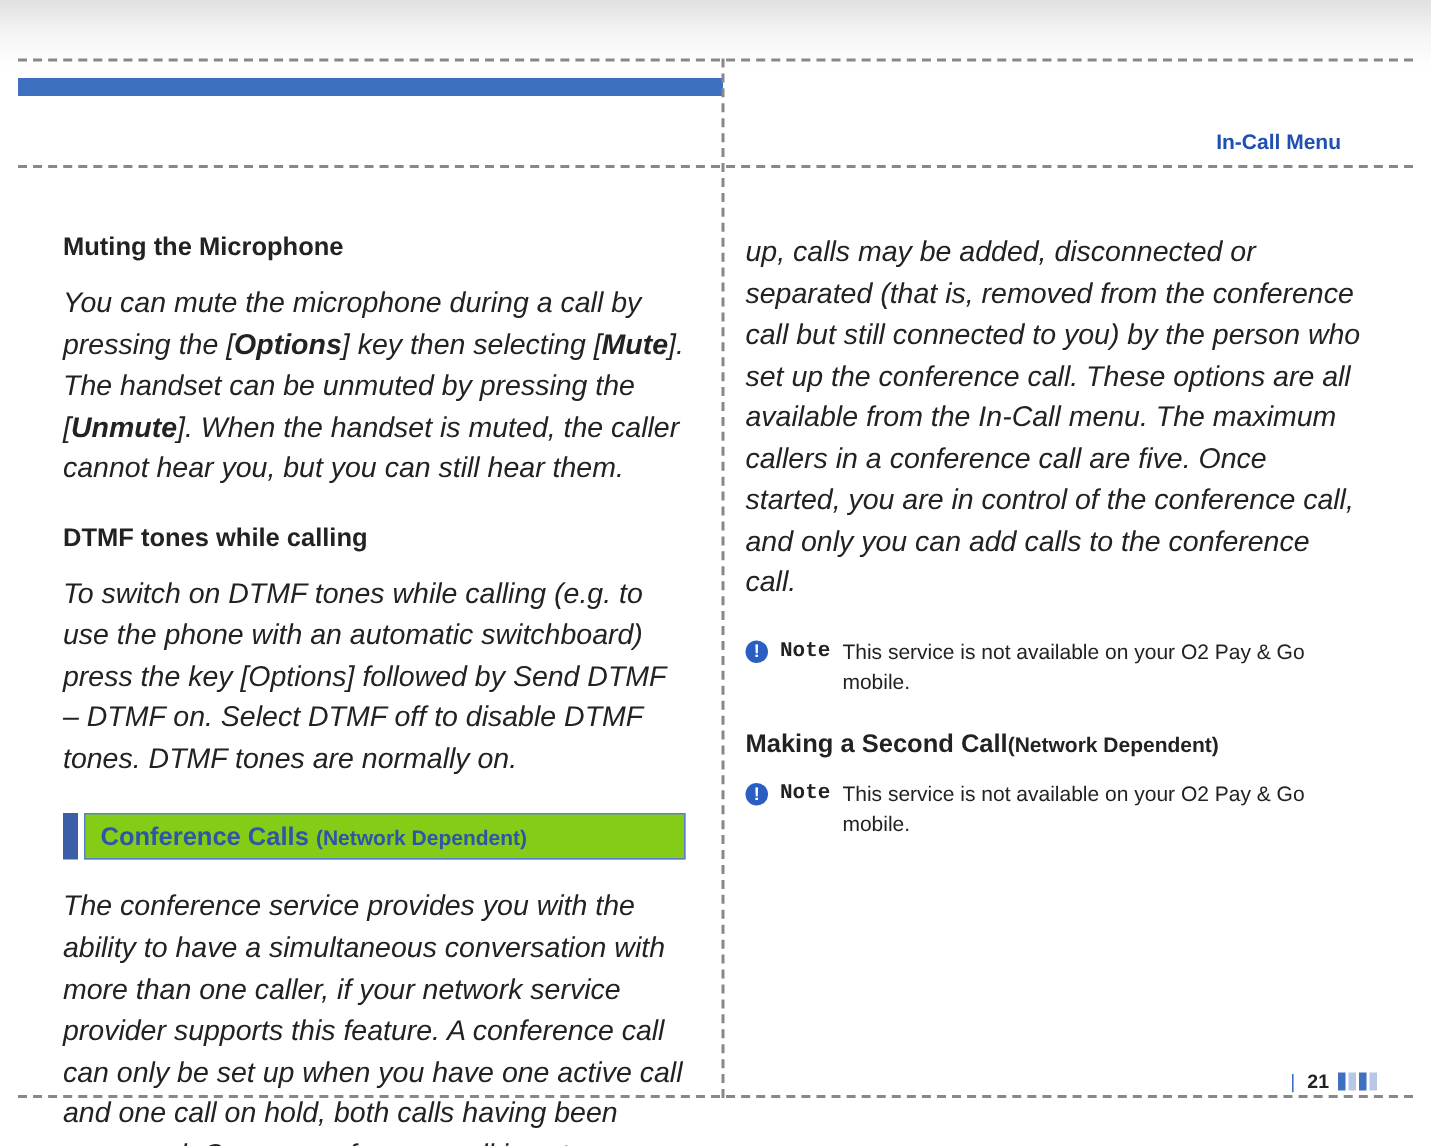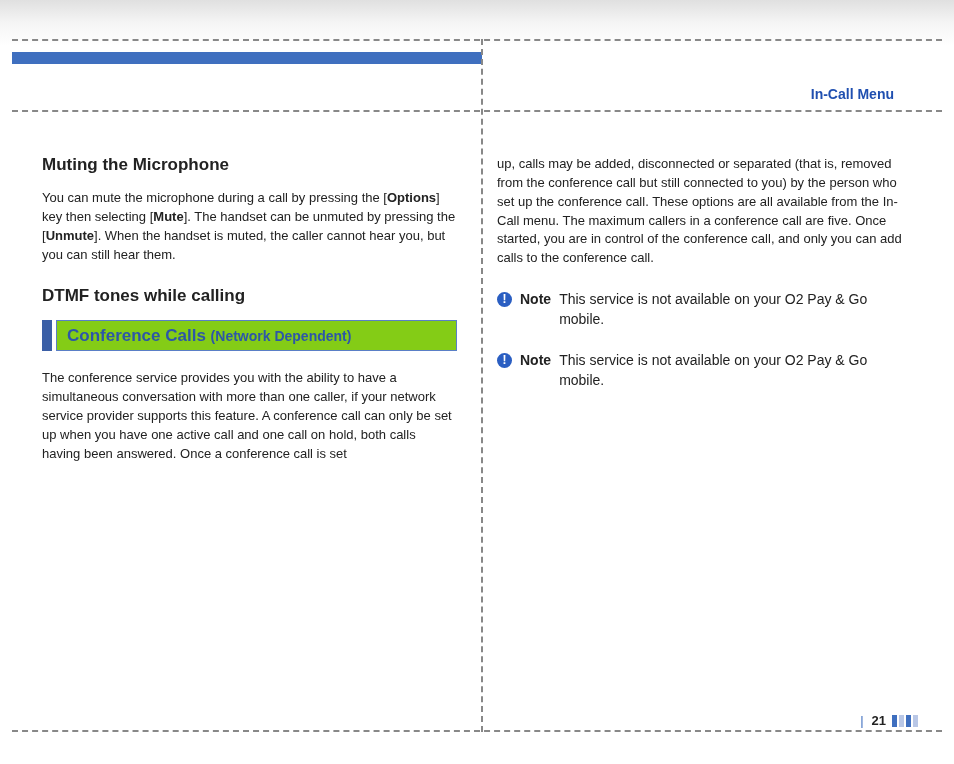--- a/index.html
+++ b/index.html
@@ -73,23 +73,24 @@
     font-size: 17px;
     font-weight: bold;
     margin-bottom: 14px;
     font-family: "Arial Narrow", Arial, sans-serif;
     letter-spacing: 0px;
   }
   .col h3 .sub {
     font-size: 14px;
   }
   .col p {
-    font-size: 13px;
+    font-size: 19px;
     line-height: 1.45;
     margin-bottom: 22px;
+    font-style: italic;
   }
   .section-box {
     display: flex;
     margin-bottom: 18px;
     margin-top: 6px;
   }
   .section-box .nub {
     width: 10px;
     background: #3b5fa6;
     margin-right: 4px;
@@ -125,20 +126,21 @@
     font-size: 12px;
     display: flex;
     align-items: center;
     justify-content: center;
     flex-shrink: 0;
     margin-top: 2px;
   }
   .note-row .label {
     font-weight: bold;
     flex-shrink: 0;
+    font-family: Liberation Mono, monospace;
   }
   .note-row .text { flex: 1; }
 
   .page-num {
     position: absolute;
     bottom: 36px;
     right: 32px;
     display: flex;
     align-items: center;
     gap: 6px;
@@ -177,40 +179,44 @@
 <div class="header-label">In-Call Menu</div>
 
 <div class="columns">
   <div class="col">
     <h3>Muting the Microphone</h3>
     <p>
       <span>You can mute the microphone during a call by pressing the [</span><b class="key">Options</b><span>] key then selecting  [</span><b class="key">Mute</b><span>]. The handset can be unmuted by pressing the [</span><b class="key">Unmute</b><span>]. When the handset is muted, the caller cannot hear you, but you can still hear them.</span>
     </p>
 
     <h3>DTMF tones while calling</h3>
+    <p>To switch on DTMF tones while calling (e.g. to use the phone with an automatic switchboard) press the key [Options] followed by Send DTMF – DTMF on. Select DTMF off to disable DTMF tones. DTMF tones are normally on.</p>
 
     <div class="section-box">
       <div class="nub"></div>
       <div class="title">
         <span>Conference Calls </span><span class="sub">(Network Dependent)</span>
       </div>
     </div>
 
     <p style="margin-bottom:12px">The conference service provides you with the ability to have a simultaneous conversation with more than one caller, if your network service provider supports this feature. A conference call can only be set up when you have one active call and one call on hold, both calls having been answered. Once a conference call is set</p>
   </div>
 
   <div class="col">
     <p>up, calls may be added, disconnected or separated (that is, removed from the conference call but still connected to you) by the person who set up the conference call. These options are all available from the In-Call menu. The maximum callers in a conference call are five. Once started, you are in control of the conference  call, and only you can add calls to the conference call.</p>
 
     <div class="note-row">
       <div class="icon">!</div>
       <div class="label">Note</div>
       <div class="text">This service is not available on your O2 Pay &amp; Go mobile.</div>
     </div>
 
+    <h3>
+      <span>Making a Second Call</span><span class="sub">(Network Dependent)</span>
+    </h3>
 
     <div class="note-row">
       <div class="icon">!</div>
       <div class="label">Note</div>
       <div class="text">This service is not available on your O2 Pay &amp; Go mobile.</div>
     </div>
   </div>
 </div>
 
 <div class="page-num">

